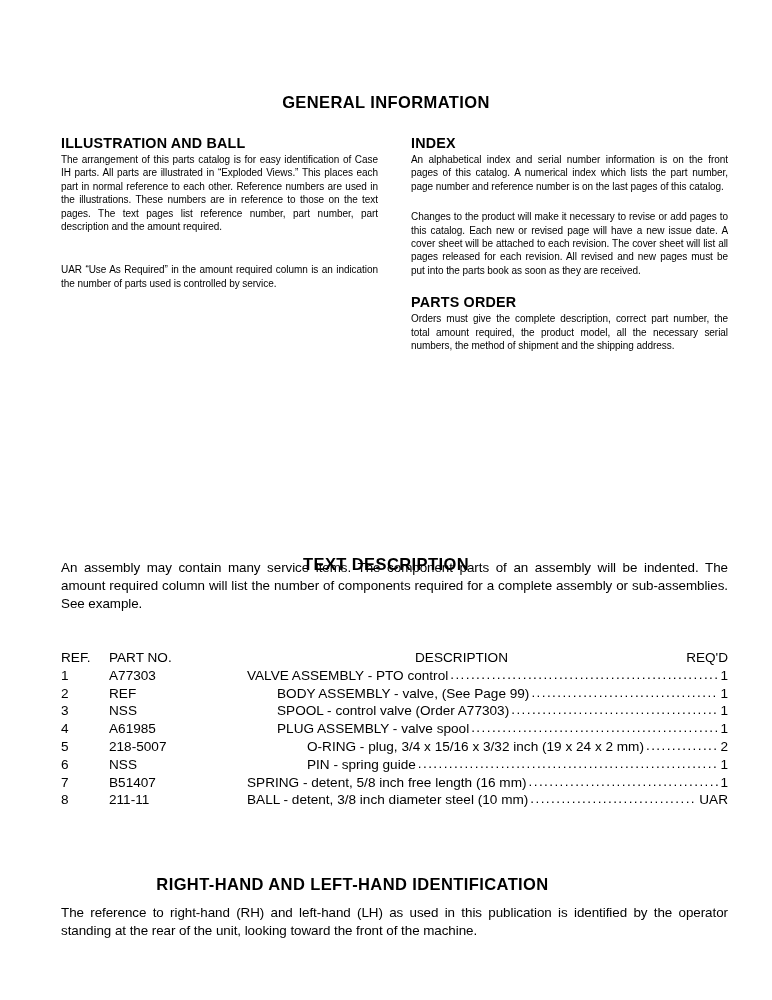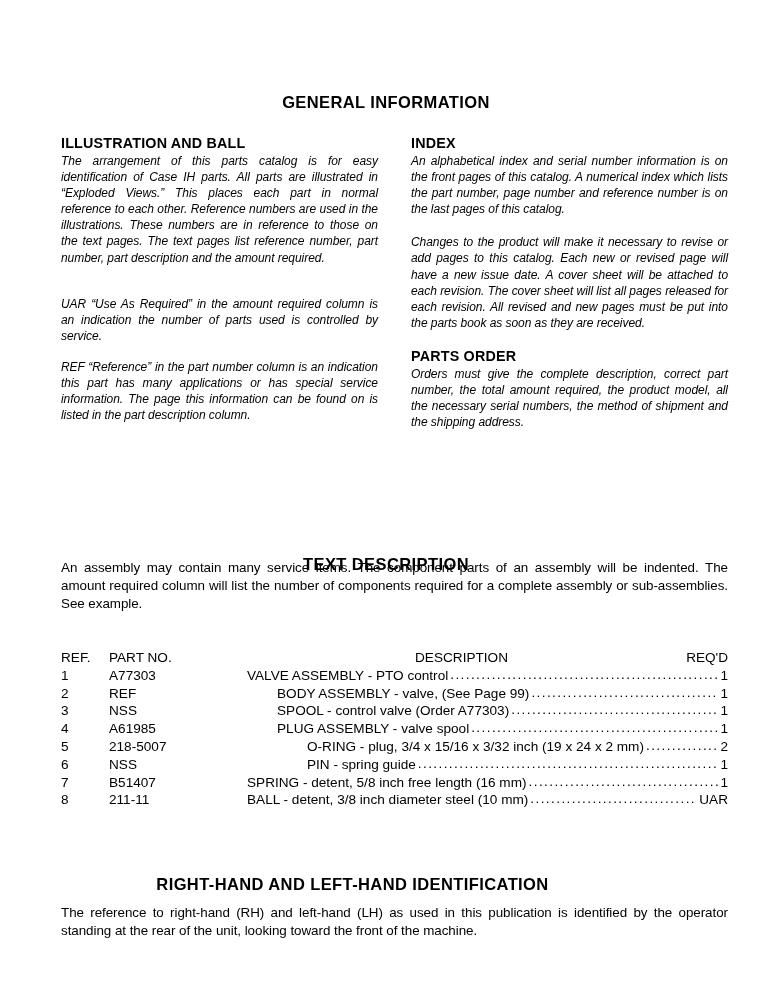--- a/index.html
+++ b/index.html
@@ -53,26 +53,25 @@
   .col-right { left: 350px; }
 
   .sub-heading {
     font-size: 14.3px;
     font-weight: bold;
     letter-spacing: 0.2px;
     margin: 0 0 1px 0;
     line-height: 1.18;
   }
   .body-para {
-    font-size: 12px;
+    font-size: 10px;
     line-height: 1.345;
     text-align: justify;
     margin: 0;
     letter-spacing: -0.05px;
-    font-style: italic;
   }
   .para-gap { height: 15px; }
   .block-gap { height: 17px; }
 
   
   .wide-para {
     position: absolute;
     left: 61px;
     width: 667px;
     font-size: 13.4px;
@@ -203,21 +202,20 @@
 
       <div class="para-gap"></div>
 
 
       <div class="para-gap"></div>
 
       <p class="body-para">UAR “Use As Required” in the amount required column is an indication the number of parts used is controlled by service.</p>
 
       <div class="para-gap"></div>
 
-      <p class="body-para">REF “Reference” in the part number column is an indication this part has many applications or has special service information. The page this information can be found on is listed in the part description column.</p>
     </div>
 
     <div class="col col-right">
 
       <div class="sub-heading">INDEX</div>
       <p class="body-para">An alphabetical index and serial number information is on the front pages of this catalog. A numerical index which lists the part number, page number and reference number is on the last pages of this catalog.</p>
 
       <div class="block-gap"></div>
 
       <p class="body-para">Changes to the product will make it necessary to revise or add pages to this catalog. Each new or revised page will have a new issue date. A cover sheet will be attached to each revision. The cover sheet will list all pages released for each revision. All revised and new pages must be put into the parts book as soon as they are received.</p>

